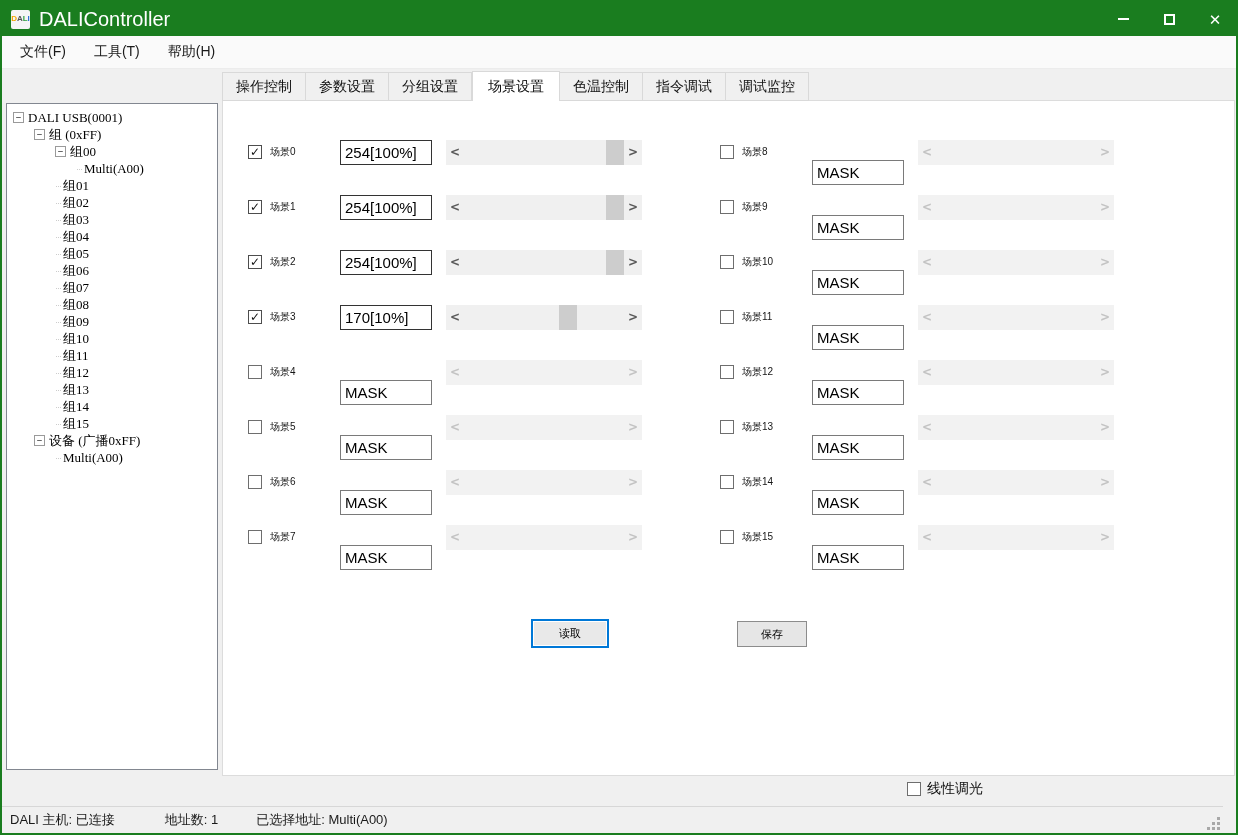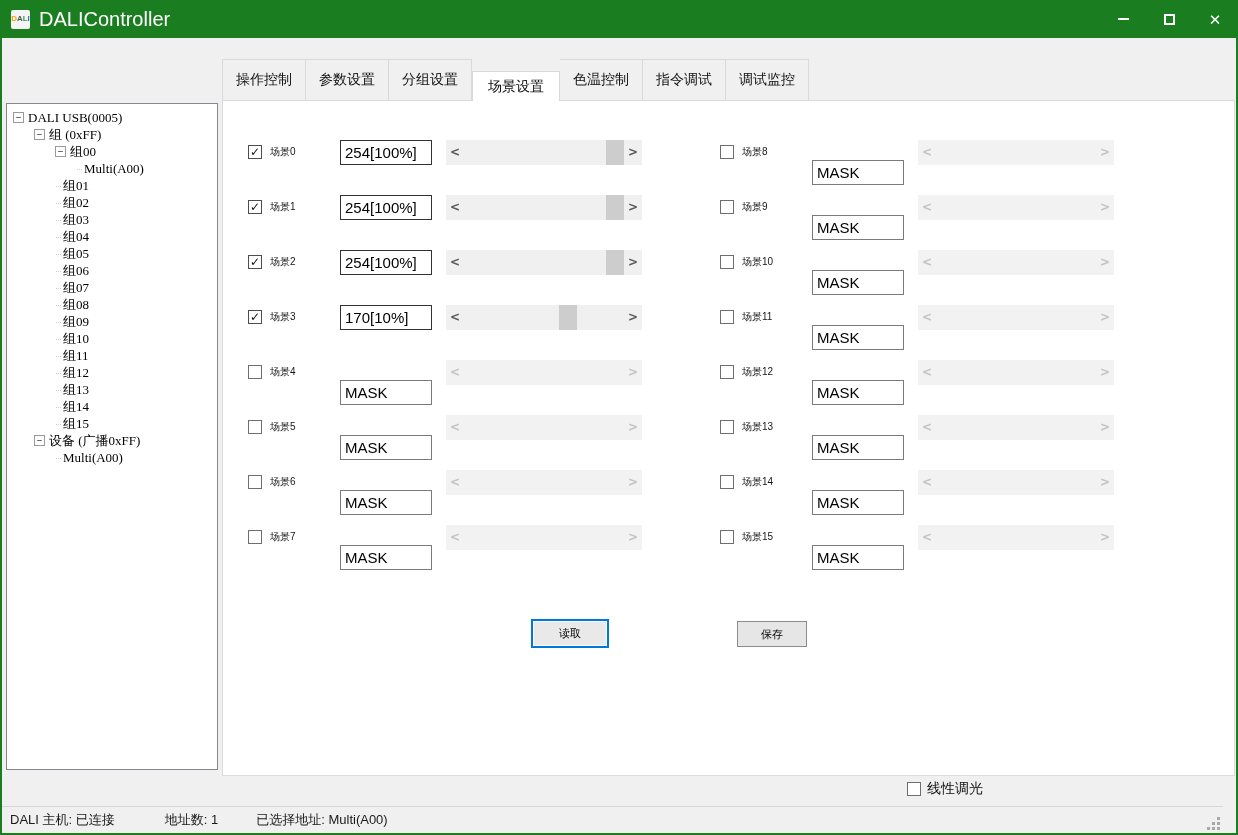--- a/index.html
+++ b/index.html
@@ -19,21 +19,21 @@
   .win-btns { position:absolute; right:0; top:0; height:38px; display:flex; }
   .win-btn { width:46px; height:38px; display:flex; align-items:center; justify-content:center; color:#fff; cursor:default; }
   .min-glyph { width:11px; height:0; border-top:2px solid #fff; display:block; }
   .max-glyph { width:11px; height:11px; border:2px solid #fff; display:block; }
   .close-glyph { font-size:15px; line-height:1; color:#fff; }
   
   .menubar { position:absolute; left:0; top:36px; width:1234px; height:33px; background:#fafafa; display:flex; align-items:center; border-bottom:1px solid #ececec; }
   .menu-item { font-size:14px; color:#1a1a1a; padding:6px 10px; margin-left:8px; }
   
   .tabstrip { position:absolute; left:220px; top:73px; display:flex; align-items:flex-end; height:28px; z-index:3; }
-  .tab { height:42px; padding:0 13px; background:#f0f0f0; border:1px solid #d9d9d9; border-left:none; font-size:14px;
+  .tab { height:29px; padding:0 13px; background:#f0f0f0; border:1px solid #d9d9d9; border-left:none; font-size:14px;
          display:flex; align-items:center; color:#111; }
   .tab:first-child { border-left:1px solid #d9d9d9; }
   .tab.selected { background:#ffffff; height:30px; border-bottom:none; border-left:1px solid #d9d9d9; position:relative; z-index:4; padding:0 15px; }
   
   .treepanel { position:absolute; left:4px; top:103px; width:212px; height:667px; background:#fff; border:1px solid #828790;
                font-family:"Liberation Serif","DejaVu Serif",serif; font-size:13px; overflow:hidden; padding-top:5px; }
   .tree-row { height:17px; display:flex; align-items:center; white-space:nowrap; color:#000; }
   .expander { width:11px; height:11px; border:1px solid #9a9a9a; background:#fff; display:inline-flex; align-items:center; justify-content:center;
               font-size:9px; line-height:1; color:#333; margin-right:4px; flex:none; font-family:"DejaVu Sans Mono",monospace; }
   .stub { color:#b5b5b5; font-size:9px; margin-right:2px; flex:none; letter-spacing:-1px; }
@@ -95,35 +95,40 @@
         </div>
       <div class="win-btn">
           <span class="max-glyph"></span>
         </div>
       <div class="win-btn">
           <span class="close-glyph">✕</span>
         </div>
     </div>
   </div>
 
+  <div class="menubar" id="menubar">
+      <div class="menu-item">文件(F)</div>
+      <div class="menu-item">工具(T)</div>
+      <div class="menu-item">帮助(H)</div>
+    </div>
 
   <div class="tabstrip" id="tabstrip">
       <div class="tab">操作控制</div>
       <div class="tab">参数设置</div>
       <div class="tab">分组设置</div>
       <div class="tab selected">场景设置</div>
       <div class="tab">色温控制</div>
       <div class="tab">指令调试</div>
       <div class="tab">调试监控</div>
     </div>
 
   <div class="treepanel" id="treepanel">
       <div class="tree-row" style="padding-left: 6px;">
         <span class="expander">−</span>
-        <span>DALI USB(0005)</span>
+        <span>DALI USB(0001)</span>
       </div>
       <div class="tree-row" style="padding-left: 27px;">
         <span class="expander">−</span>
         <span>组 (0xFF)</span>
       </div>
       <div class="tree-row" style="padding-left: 48px;">
         <span class="expander">−</span>
         <span>组00</span>
       </div>
       <div class="tree-row" style="padding-left: 69px;">

